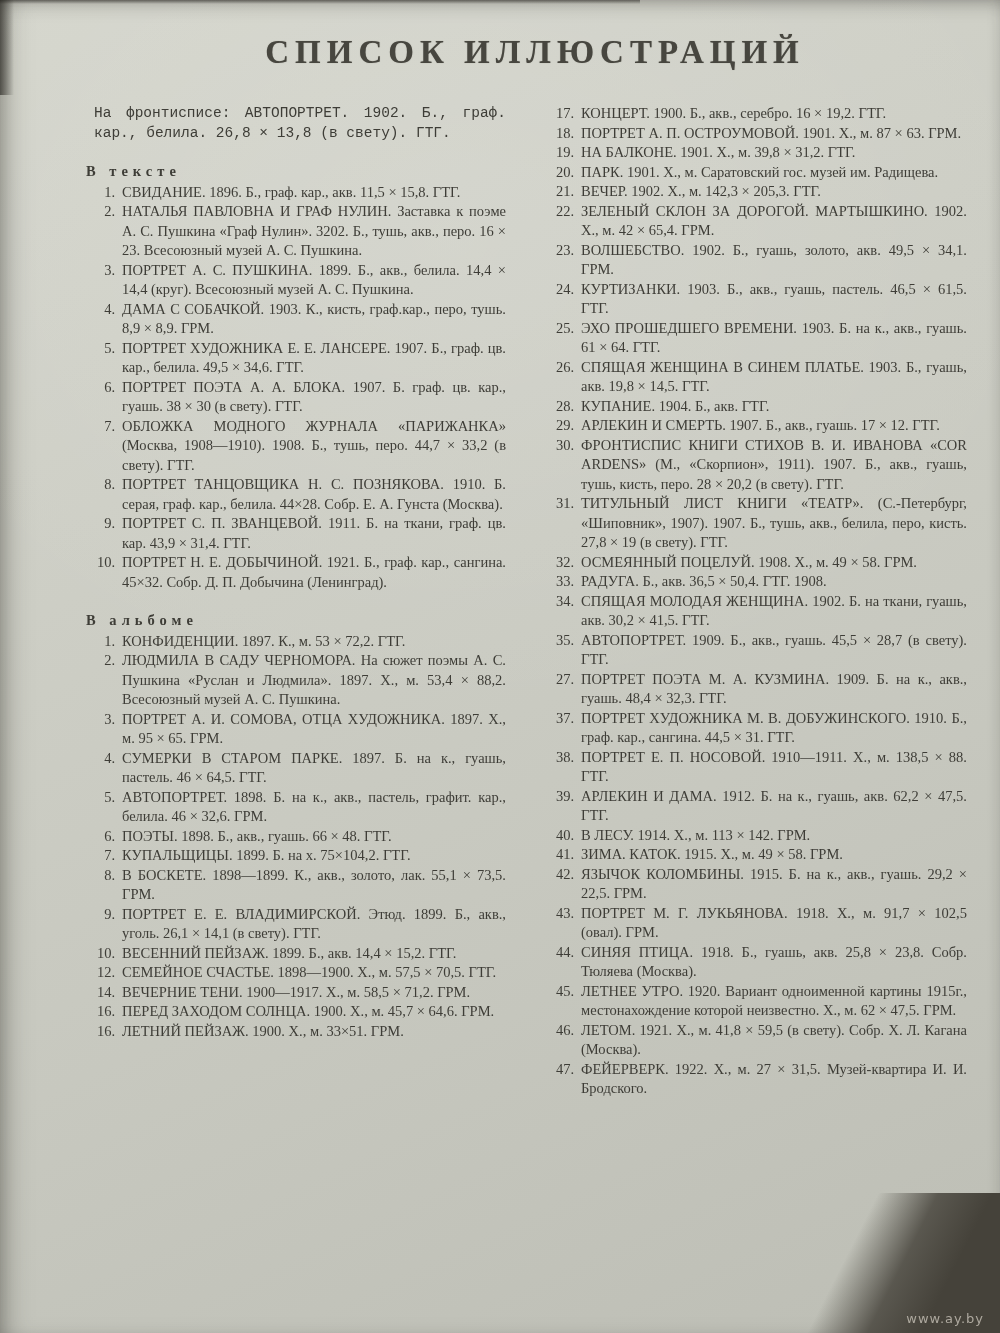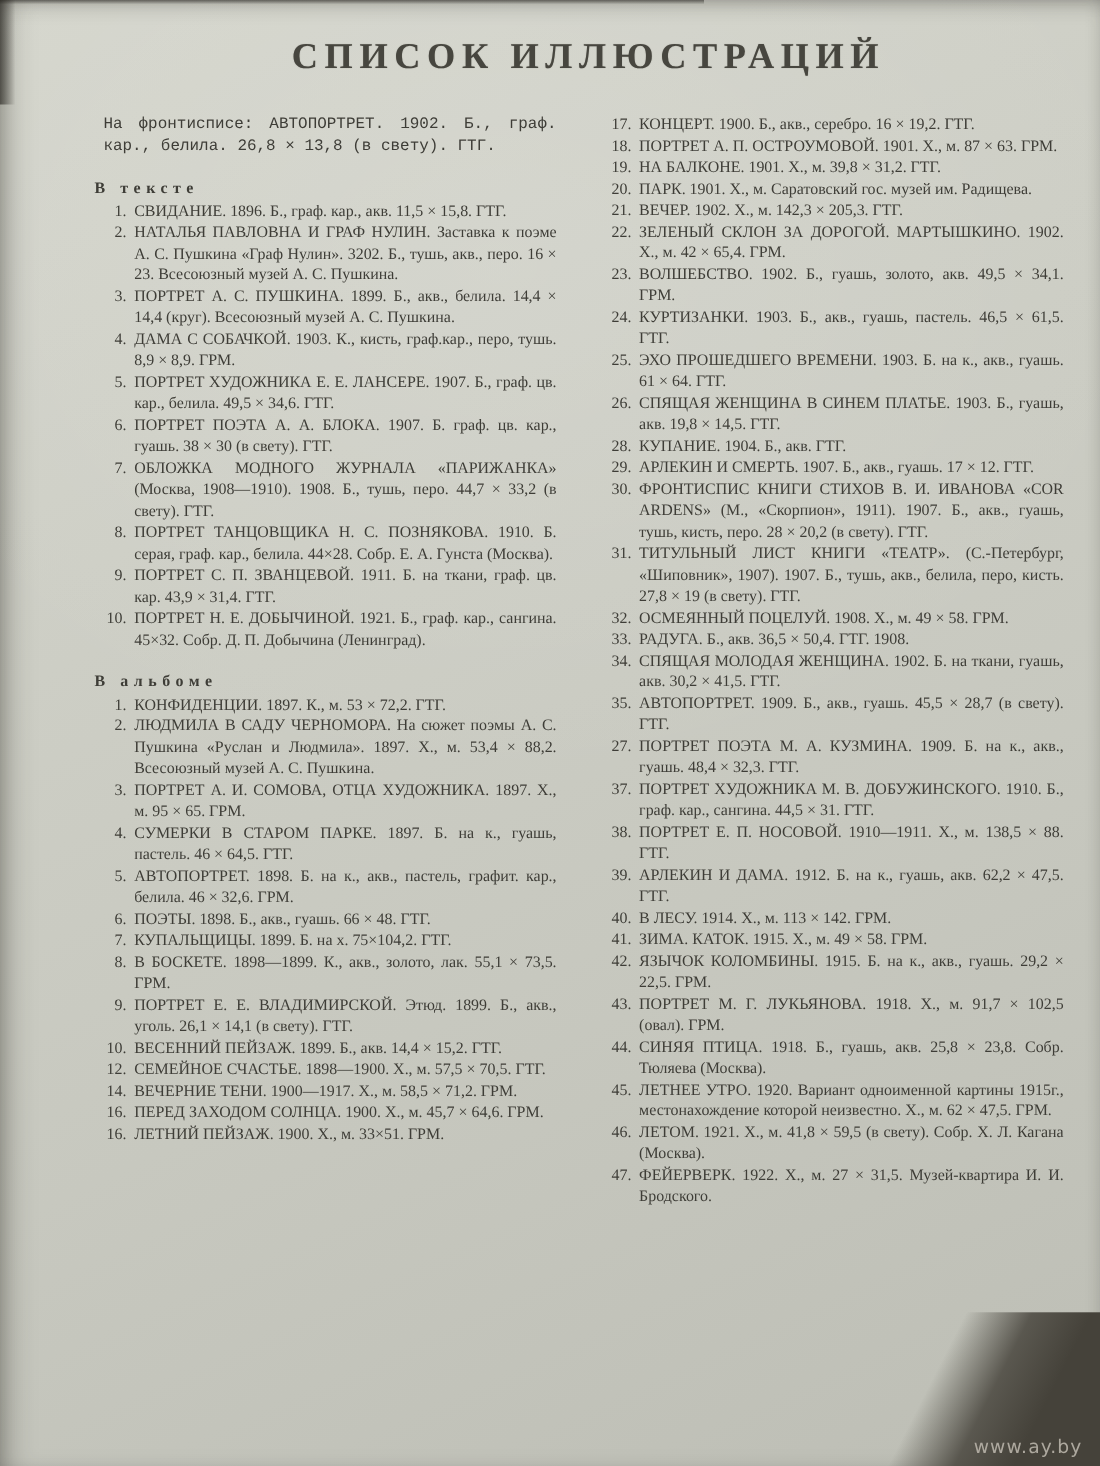--- a/index.html
+++ b/index.html
@@ -30,21 +30,21 @@
     position: absolute; left: 0; top: 0; width: 640px; height: 4px;
     background: linear-gradient(to bottom, rgba(38,36,31,0.55), rgba(38,36,31,0));
   }
   .corner-dark {
     position: absolute; right: 0; bottom: 0; width: 230px; height: 140px;
     background: linear-gradient(117deg, rgba(72,69,61,0) 36%, rgba(72,69,61,0.85) 56%, #45423a 74%);
   }
   .watermark {
     position: absolute; right: 16px; bottom: 7px;
     font-family: "DejaVu Sans", sans-serif;
-    font-size: 17px; letter-spacing: 1px;
+    font-size: 13px; letter-spacing: 1px;
     color: #b3aea4; opacity: 0.95;
   }
   .title {
     margin: 34px 0 0 0;
     padding-left: 70px;
     text-align: center;
     font-size: 33px;
     font-weight: 600;
     letter-spacing: 6px;
     color: #47463f;

